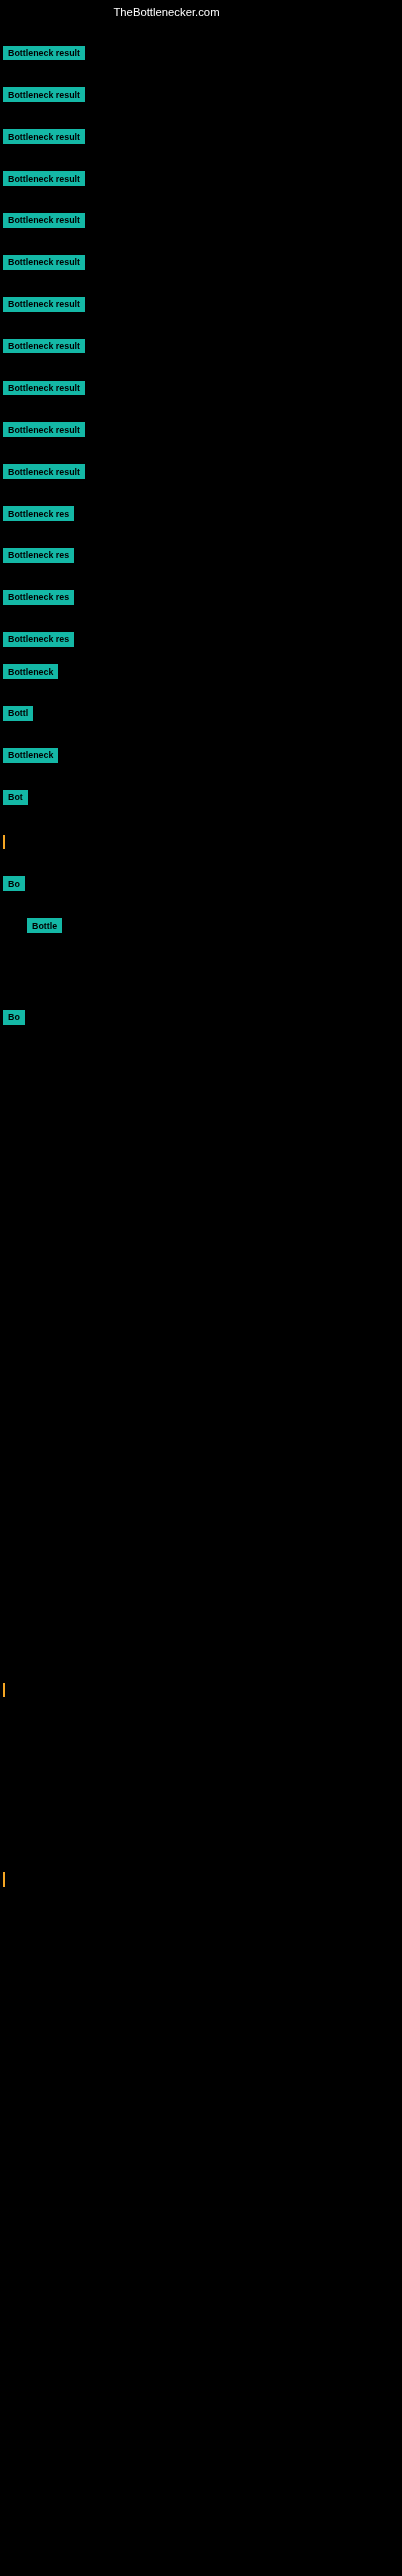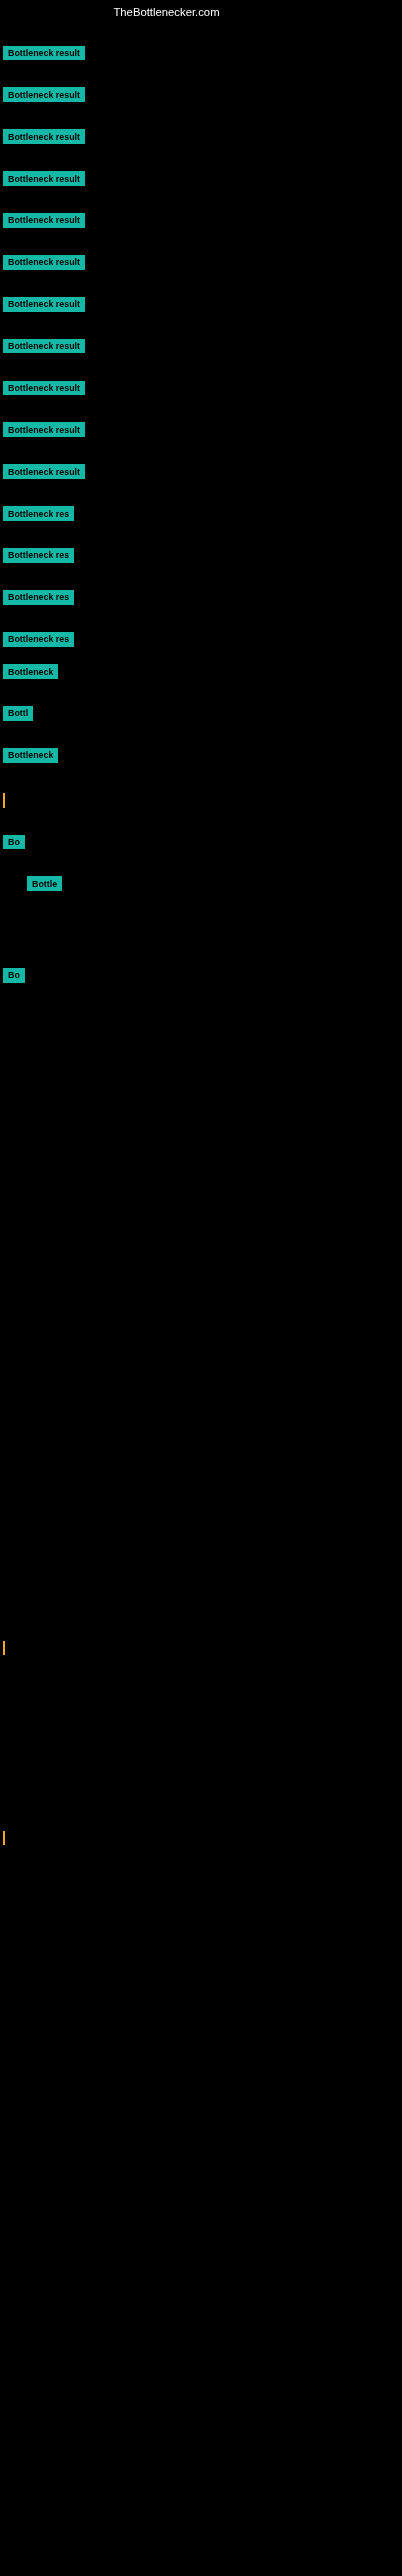--- a/index.html
+++ b/index.html
@@ -127,20 +127,23 @@
   </div>
 
   <div class="row" style="margin-top: 14.5px;">
     <span class="bottleneck-badge" style="max-width: 39px;">Bottl</span>
   </div>
 
   <div class="row" style="margin-top: 14.5px;">
     <span class="bottleneck-badge" style="max-width: 58px;">Bottleneck</span>
   </div>
 
+  <div class="row" style="margin-top: 14.5px;">
+    <span class="bottleneck-badge" style="max-width: 29px;">Bot</span>
+  </div>
 
   <div class="row" style="margin-top: 17.7px;">
     <span class="vertical-line"></span>
   </div>
 
 
   <div class="row" style="margin-top: 14.5px;">
     <span class="bottleneck-badge" style="max-width: 22.5px;">Bo</span>
   </div>
 

